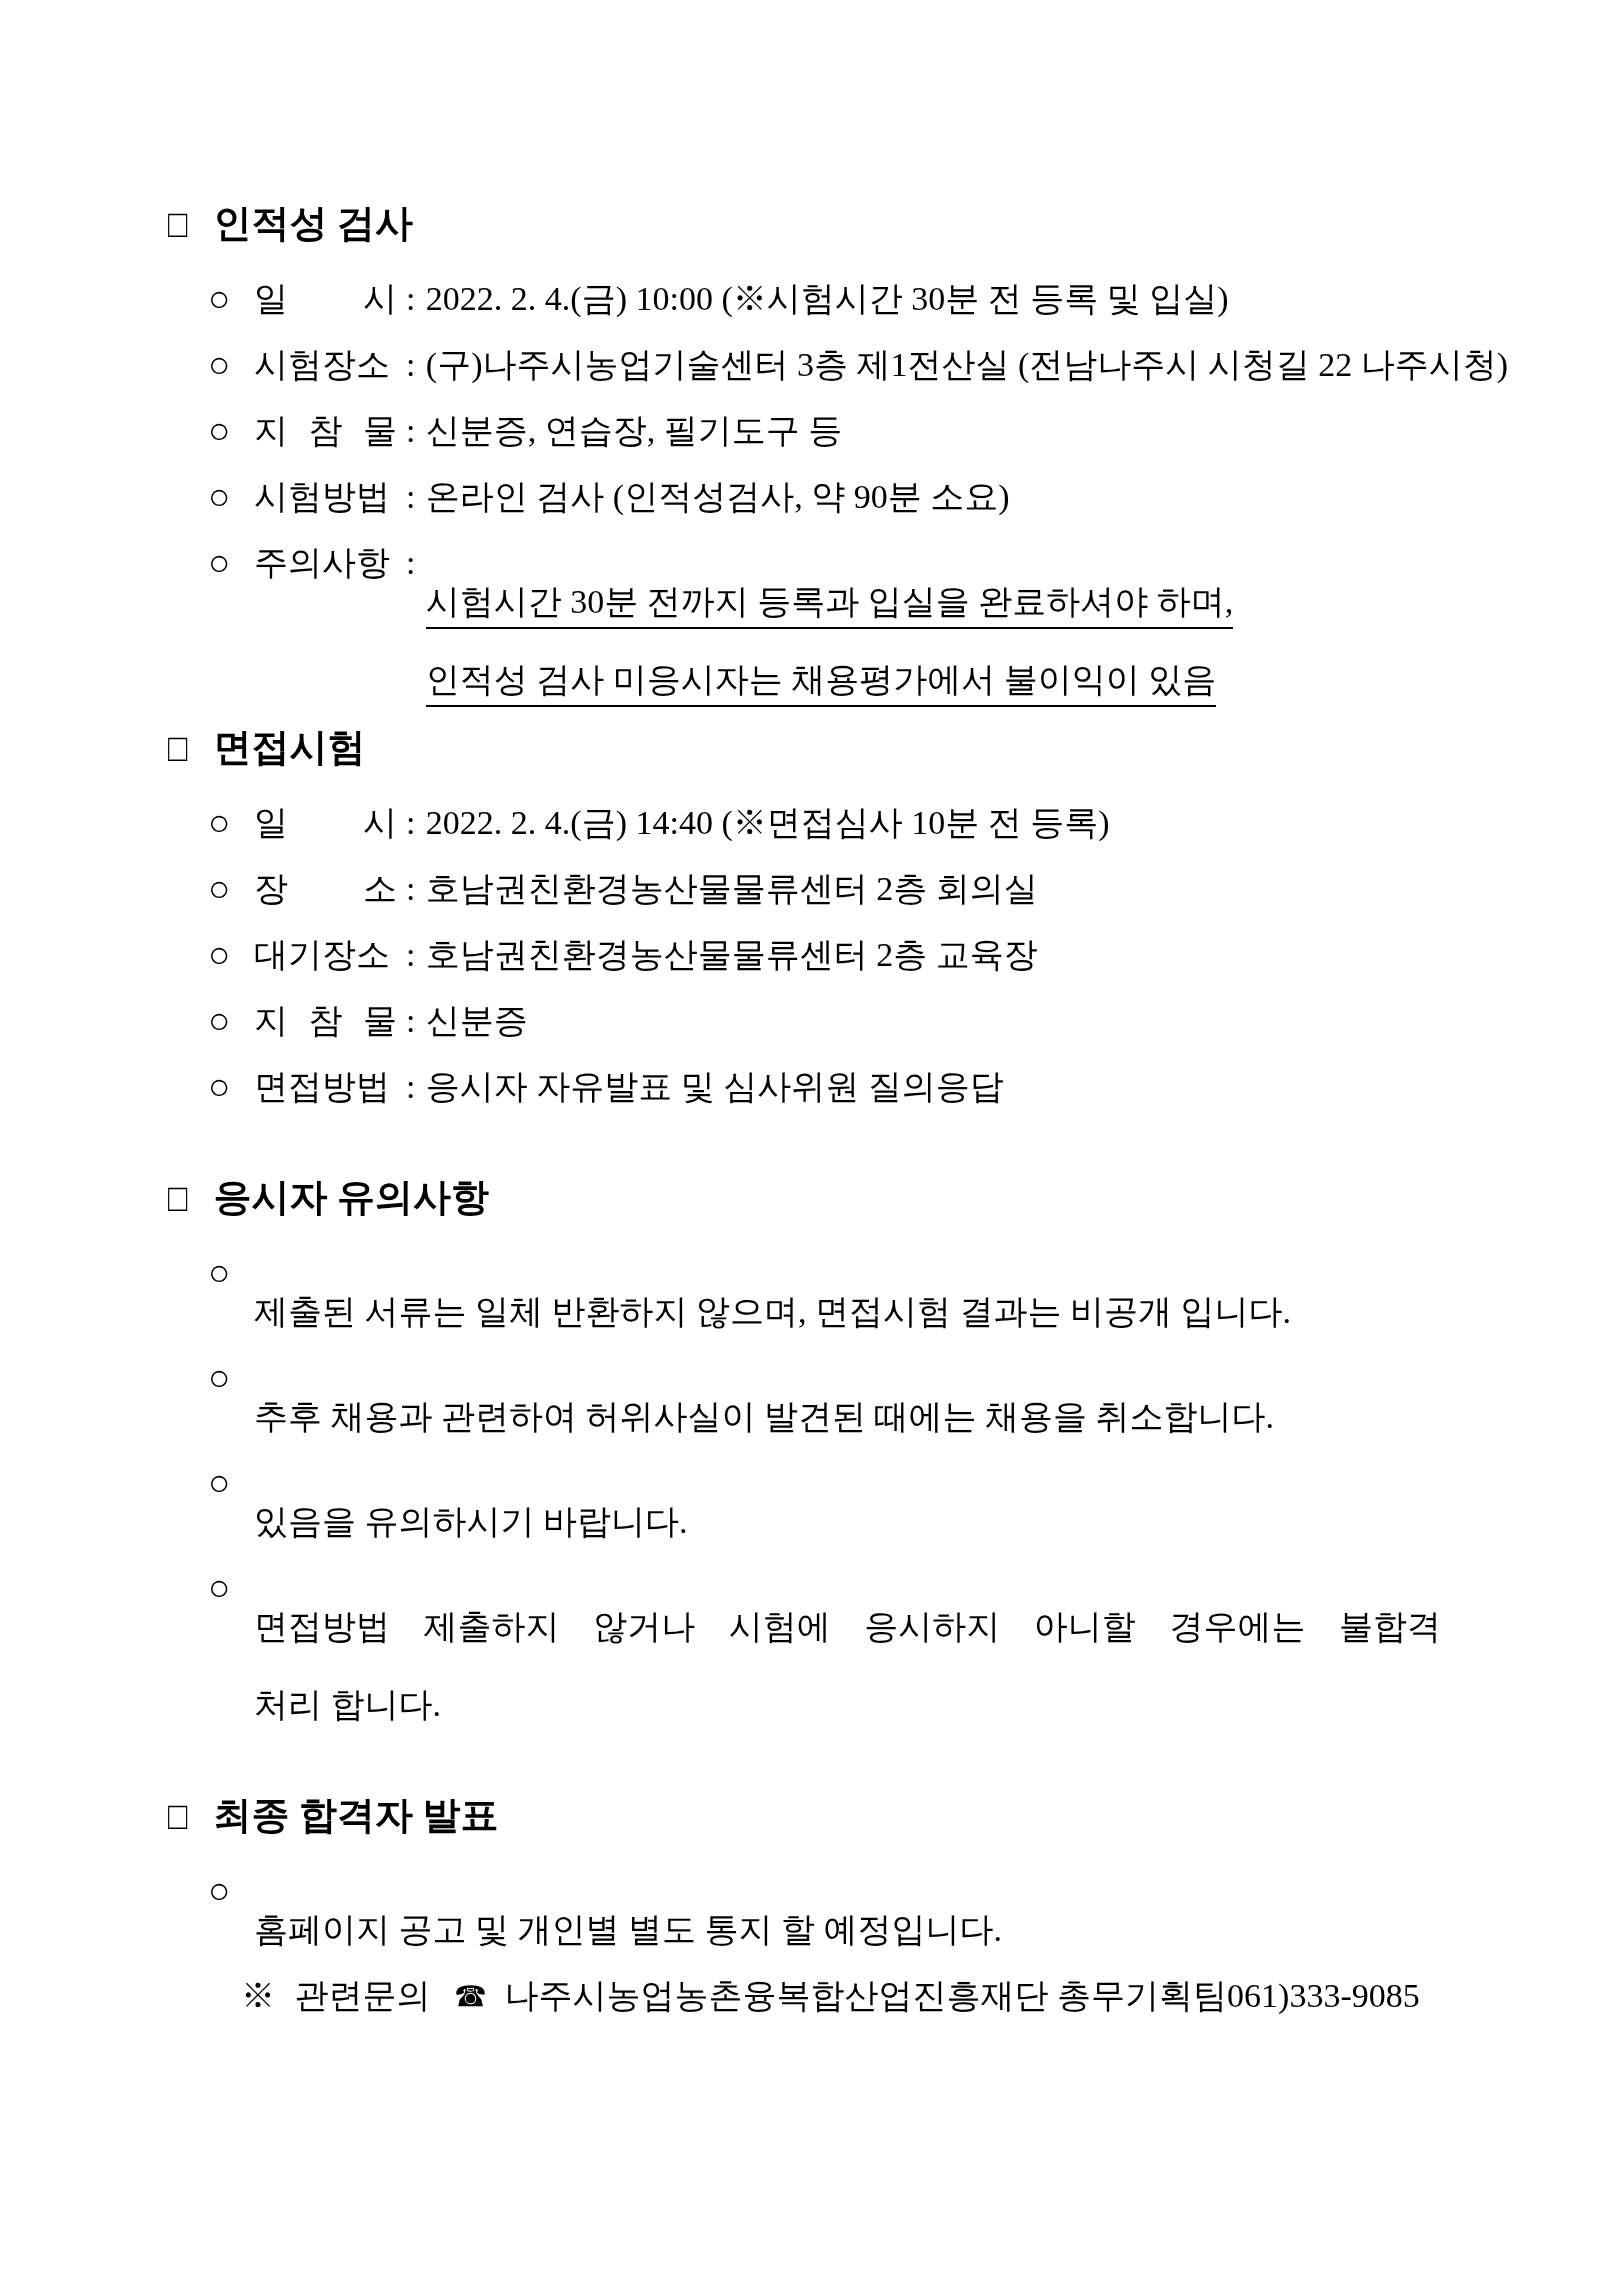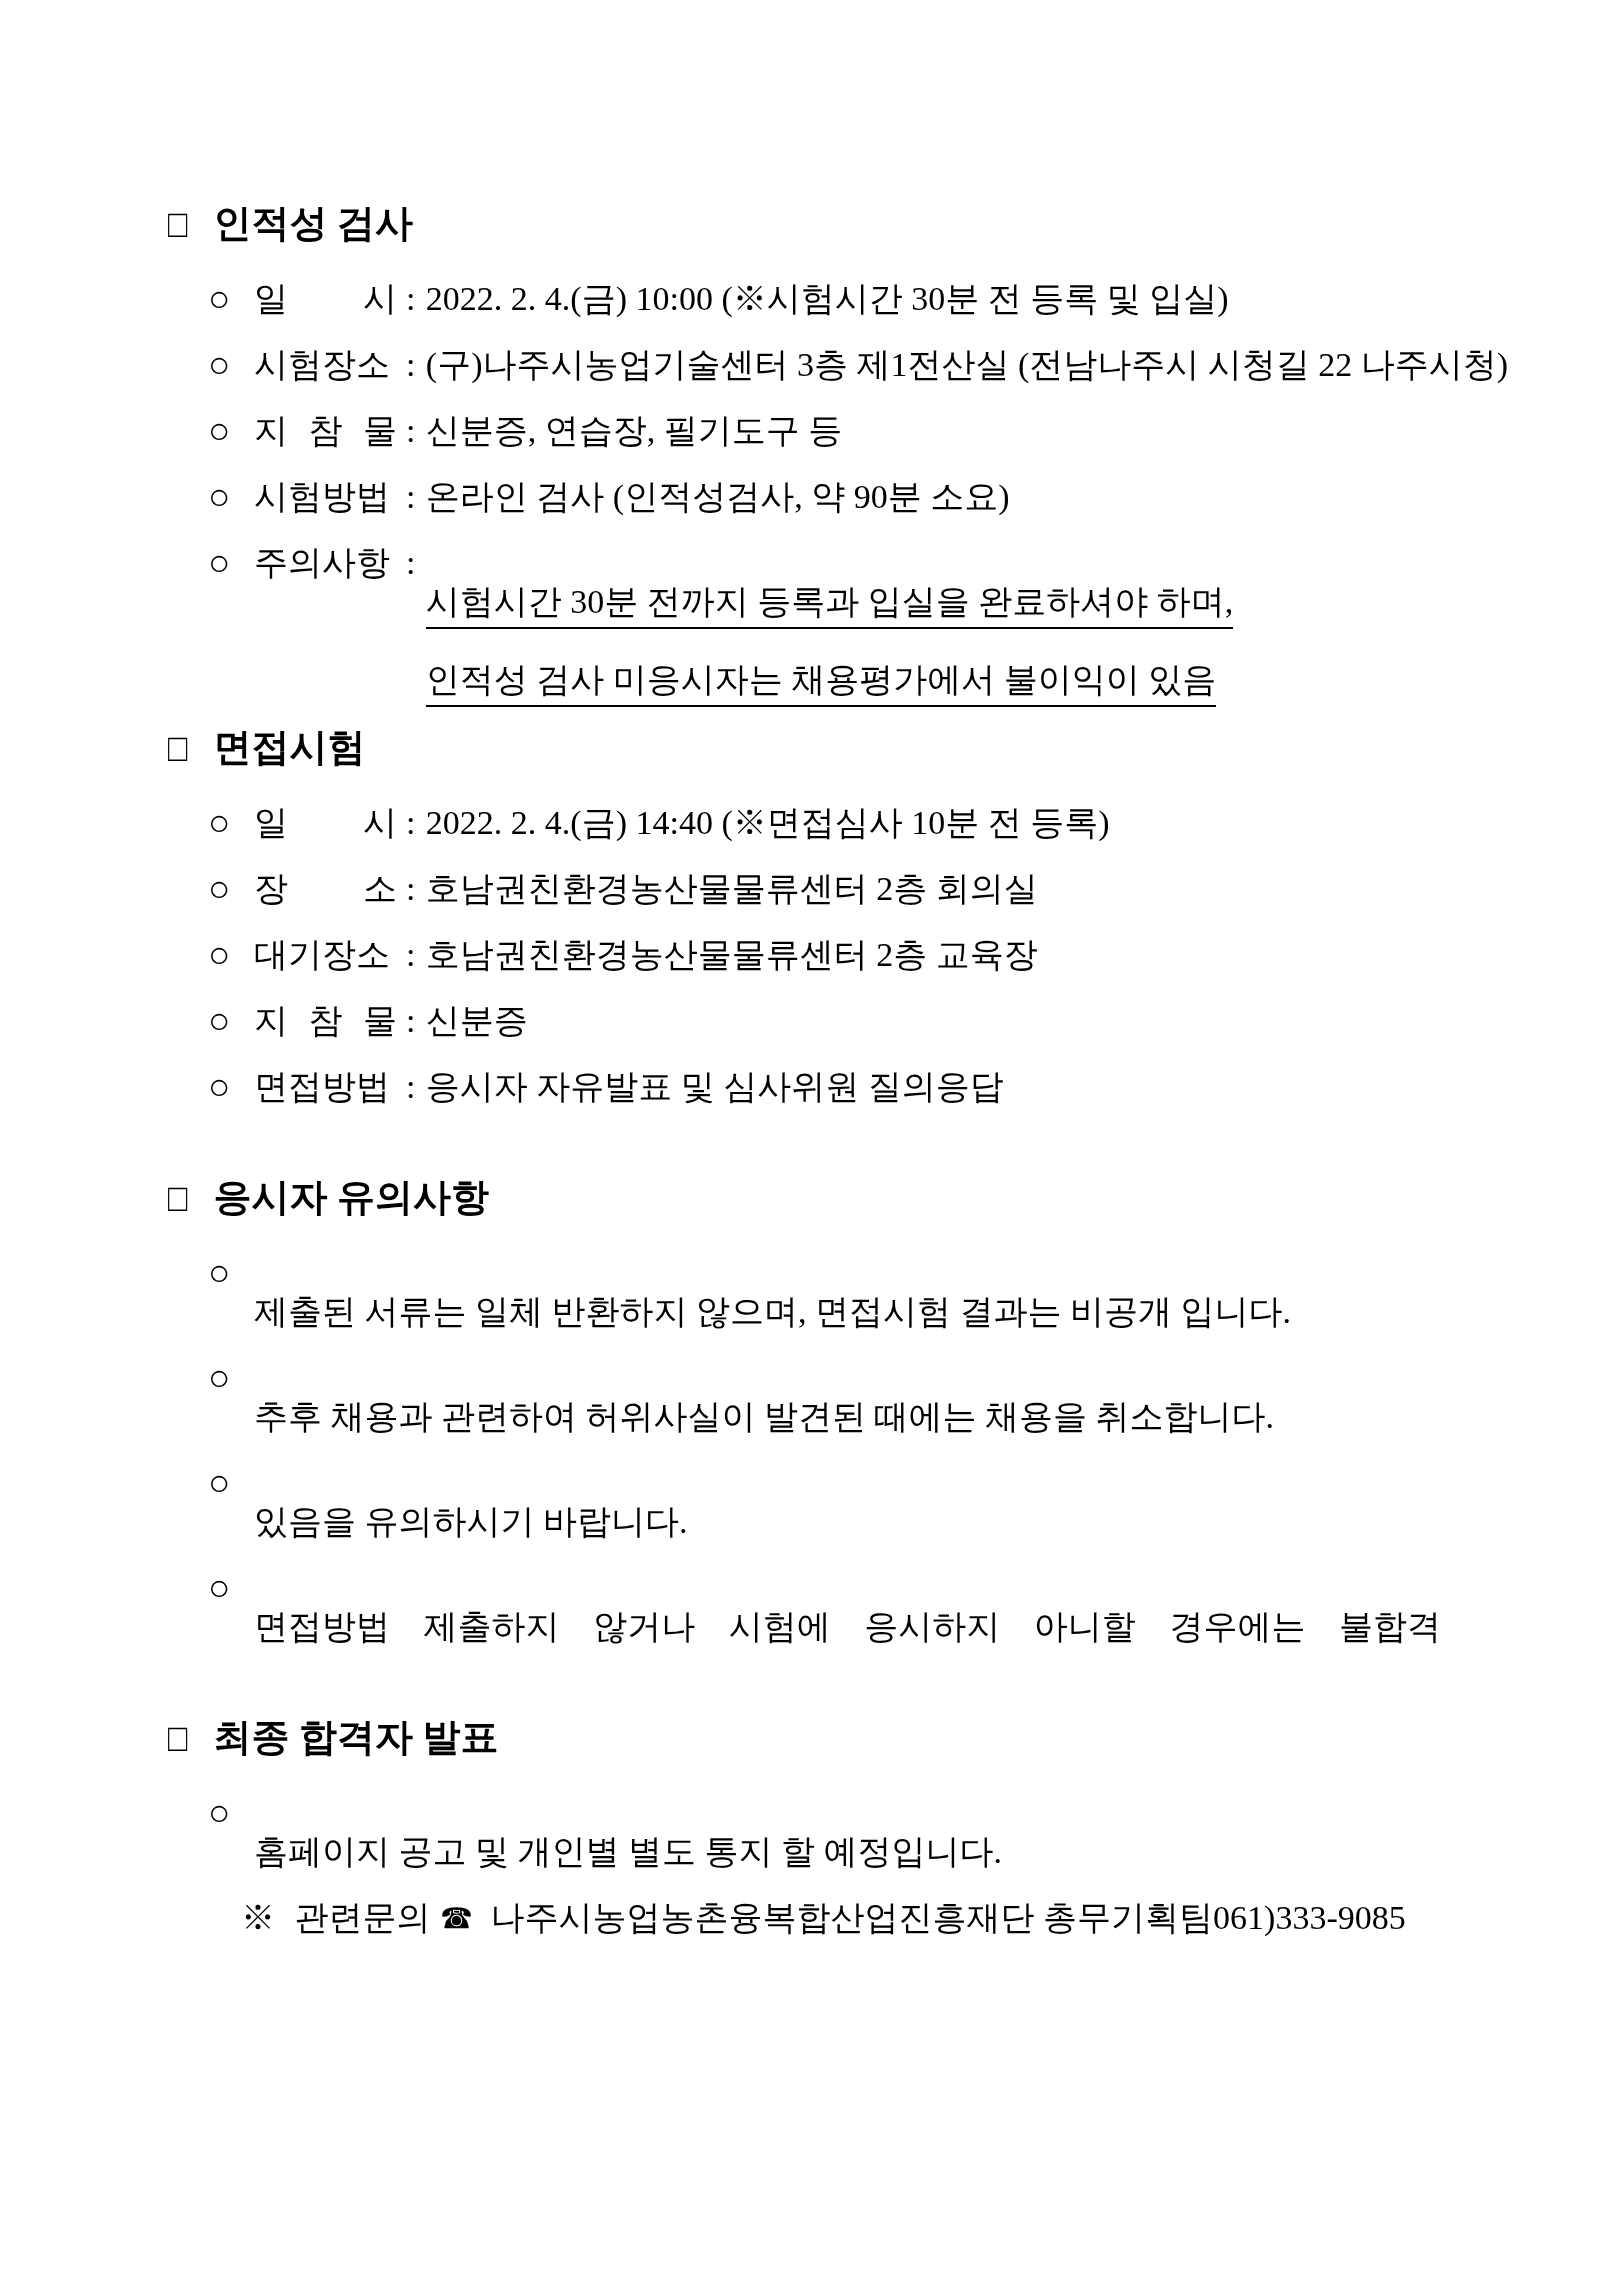--- a/index.html
+++ b/index.html
@@ -72,21 +72,21 @@
     padding-bottom: 6.5px;
   }
   .note {
     display: flex;
     align-items: flex-start;
     padding-left: 73px;
     margin-bottom: 27px;
     white-space: nowrap;
   }
   .note-mark { flex: none; margin-right: 19.6px; }
-  .note-label { flex: none; margin-right: 9px; text-align: right; }
+  .note-label { flex: none; margin-right: 23px; text-align: right; }
   .phone { flex: none; margin-right: 17px; }
 </style>
 </head>
 <body>
 
 <div class="doc">
 
   <div class="sec">
     <div class="sec-heading">
       <span class="sq">□</span>
@@ -184,20 +184,21 @@
     <div class="item">
       <span class="ci">○</span>
       <span class="val">
         <span class="vline">있음을 유의하시기 바랍니다.</span>
       </span>
     </div>
     <div class="item">
       <span class="ci">○</span>
       <span class="val">
         <span class="vline j">면접방법 제출하지 않거나 시험에 응시하지 아니할 경우에는 불합격</span>
+        <span class="vline">처리 합니다.</span>
       </span>
     </div>
   </div>
 
   <div class="sec spaced">
     <div class="sec-heading">
       <span class="sq">□</span>
       <span>최종 합격자 발표</span>
     </div>
     <div class="item">

